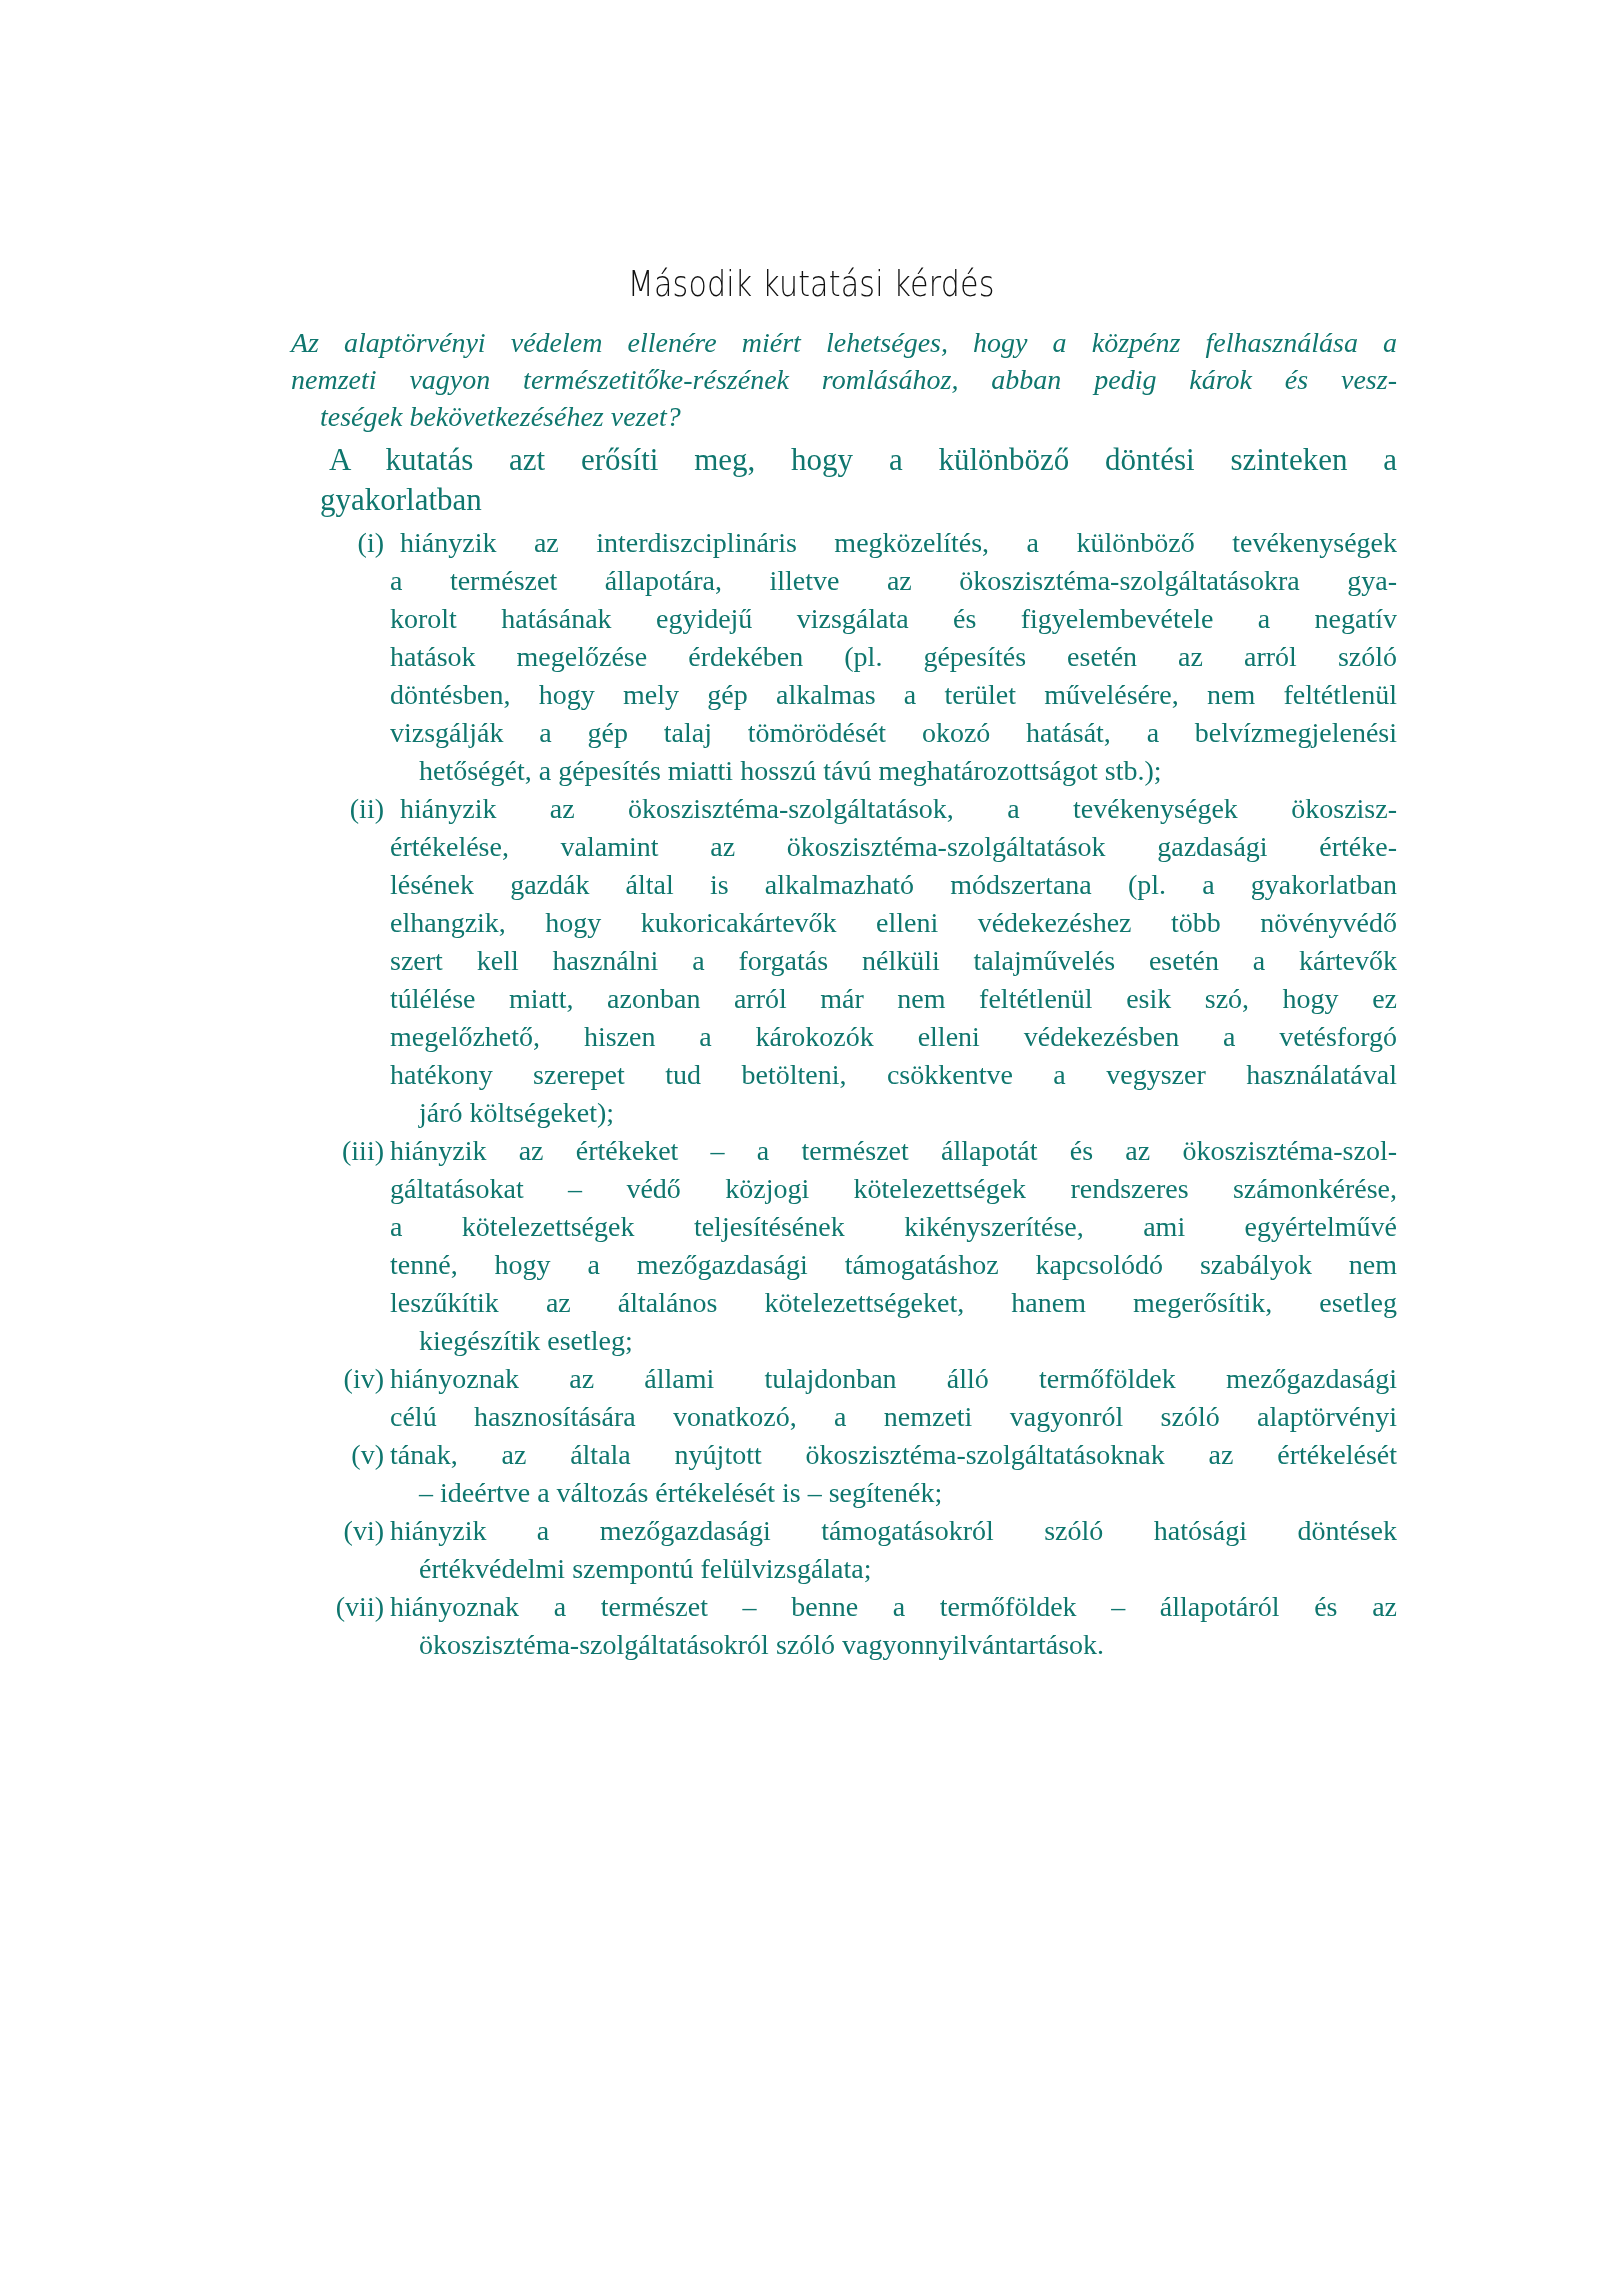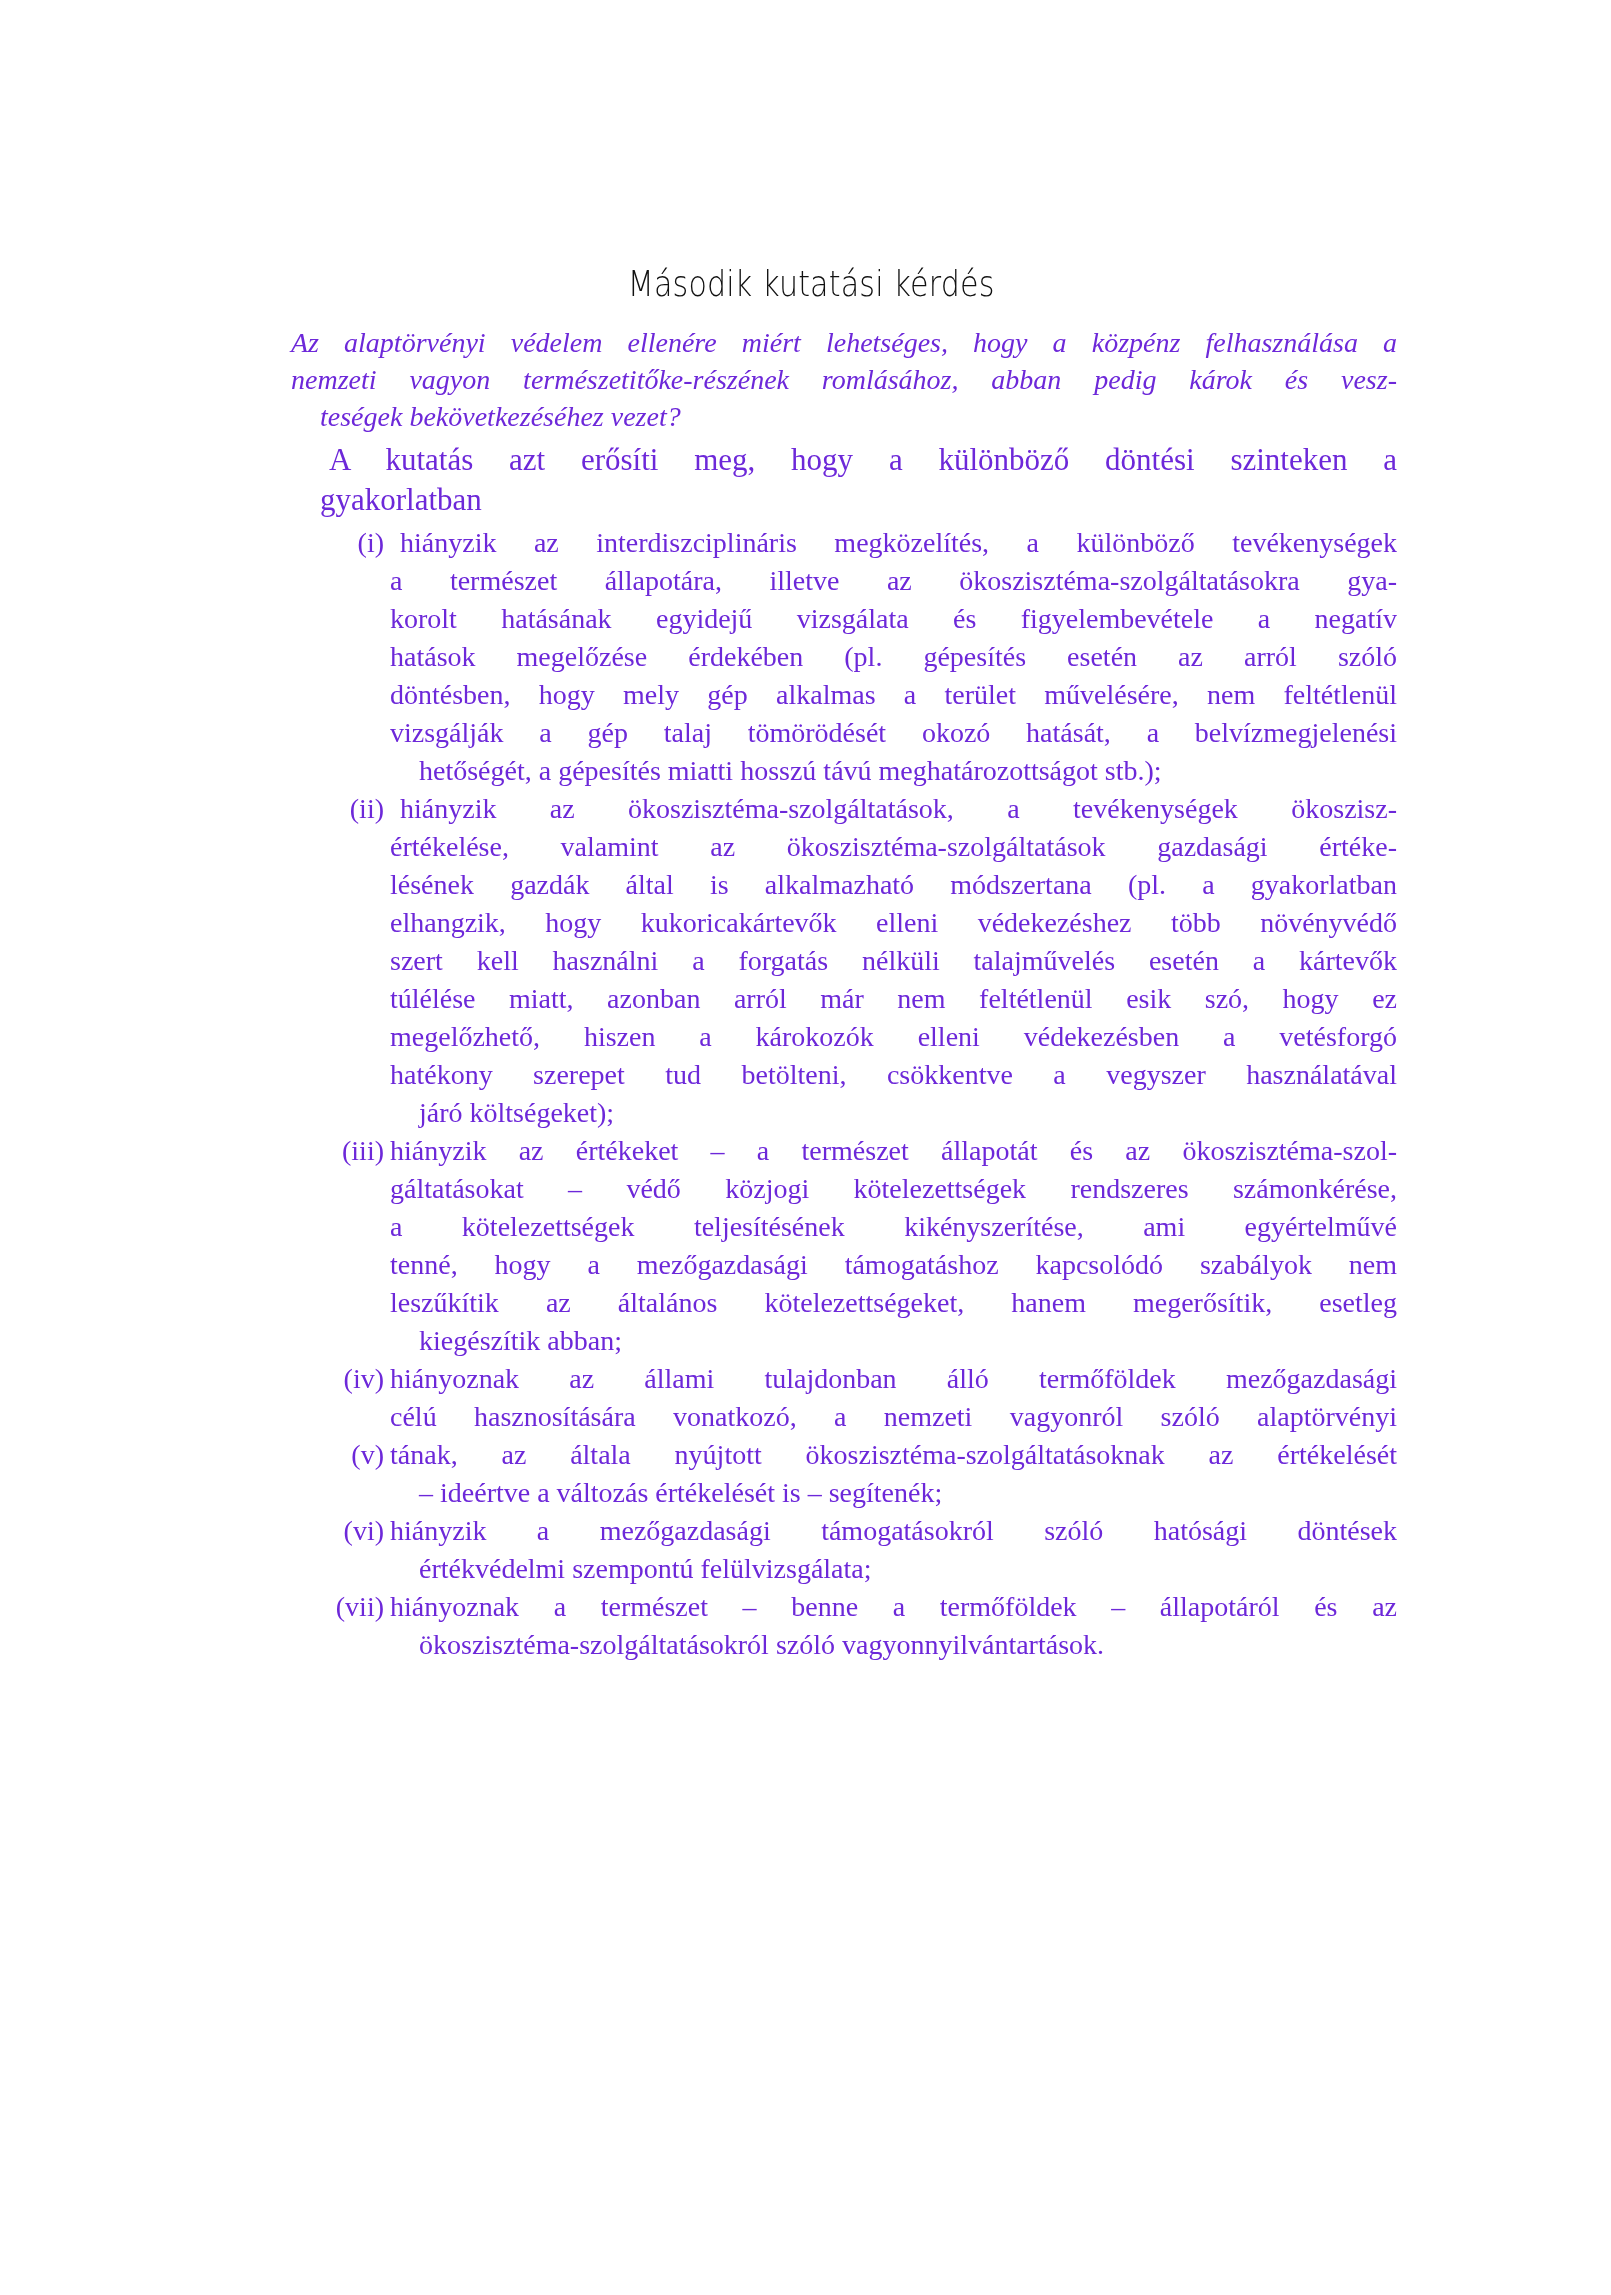--- a/index.html
+++ b/index.html
@@ -27,21 +27,21 @@
     color: #111;
     line-height: 50px;
     transform: scaleX(0.86);
     transform-origin: 843px 0;
   }
   .block {
     position: absolute;
     left: 291px;
     width: 1106px;
     font-family: "Liberation Serif", "DejaVu Serif", serif;
-    color: #6d28d9;
+    color: #0f766e;
   }
   .line {
     display: block;
     white-space: nowrap;
     text-align: justify;
     text-align-last: justify;
     height: 38px;
     line-height: 38px;
     overflow: visible;
   }
@@ -124,21 +124,21 @@
       <span class="line">hatékony szerepet tud betölteni, csökkentve a vegyszer használatával</span>
       <span class="line last">járó költségeket);</span>
     </div>
     <div class="item">
       <span class="marker">(iii)</span>
       <span class="line head">hiányzik az értékeket – a természet állapotát és az ökoszisztéma-szol-</span>
       <span class="line">gáltatásokat – védő közjogi kötelezettségek rendszeres számonkérése,</span>
       <span class="line">a kötelezettségek teljesítésének kikényszerítése, ami egyértelművé</span>
       <span class="line">tenné, hogy a mezőgazdasági támogatáshoz kapcsolódó szabályok nem</span>
       <span class="line">leszűkítik az általános kötelezettségeket, hanem megerősítik, esetleg</span>
-      <span class="line last">kiegészítik abban;</span>
+      <span class="line last">kiegészítik esetleg;</span>
     </div>
     <div class="item">
       <span class="marker">(iv)</span>
       <span class="line head">hiányoznak az állami tulajdonban álló termőföldek mezőgazdasági</span>
       <span class="line">célú hasznosítására vonatkozó, a nemzeti vagyonról szóló alaptörvényi</span>
     </div>
     <div class="item">
       <span class="marker">(v)</span>
       <span class="line">tának, az általa nyújtott ökoszisztéma-szolgáltatásoknak az értékelését</span>
       <span class="line last">– ideértve a változás értékelését is – segítenék;</span>

